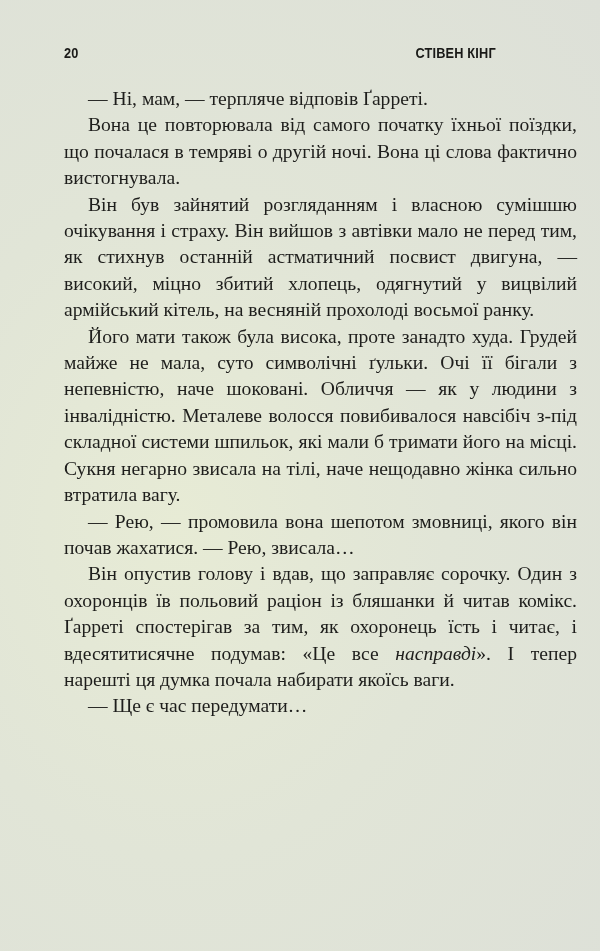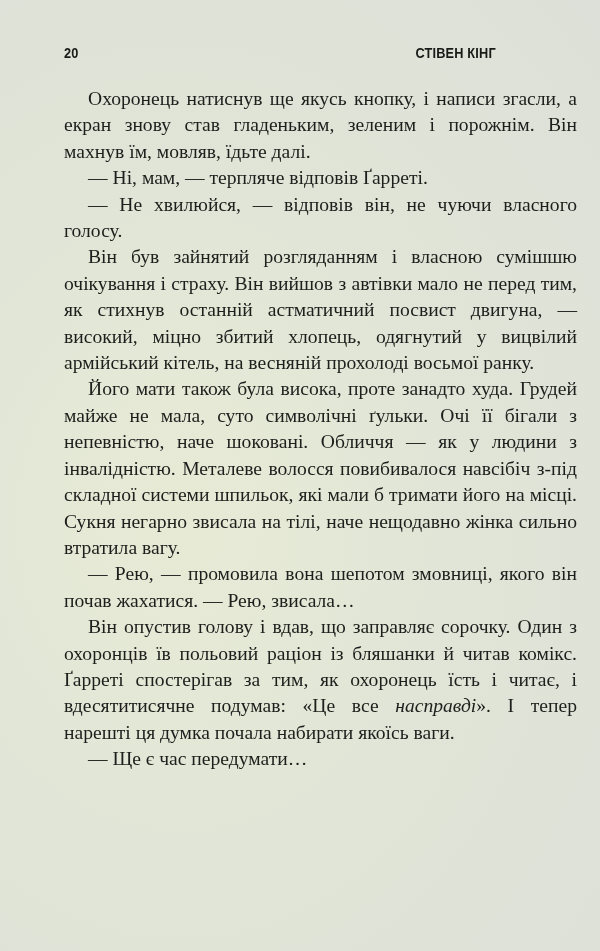--- a/index.html
+++ b/index.html
@@ -31,21 +31,20 @@
   </style>
 </head>
 <body>
 
 <div class="page-header">
   <span class="page-number">20</span>
   <span class="running-title">СТІВЕН КІНГ</span>
 </div>
 
 <div class="body-text">
-  <p class="para">Охоронець натиснув ще якусь кнопку, і написи згасли, а екран знову став гладеньким, зеленим і порожнім. Він махнув їм, мовляв, їдьте далі.</p>
   <p class="para">— Ні, мам, — терпляче відповів Ґарреті.</p>
-  <p class="para">— Не хвилюйся, — відповів він, не чуючи власного голосу.</p>
+  <p class="para">Вона це повторювала від самого початку їхньої поїздки, що почалася в темряві о другій ночі. Вона ці слова фактично вистогнувала.</p>
   <p class="para">Він був зайнятий розгляданням і власною сумішшю очікування і страху. Він вийшов з автівки мало не перед тим, як стихнув останній астматичний посвист двигуна, — високий, міцно збитий хлопець, одягнутий у вицвілий армійський кітель, на весняній прохолоді восьмої ранку.</p>
   <p class="para">Його мати також була висока, проте занадто худа. Грудей майже не мала, суто символічні ґульки. Очі її бігали з непевністю, наче шоковані. Обличчя — як у людини з інвалідністю. Металеве волосся повибивалося навсібіч з-під складної системи шпильок, які мали б тримати його на місці. Сукня негарно звисала на тілі, наче нещодавно жінка сильно втратила вагу.</p>
   <p class="para">— Рею, — промовила вона шепотом змовниці, якого він почав жахатися. — Рею, звисала…</p>
   <p class="para"><span>Він опустив голову і вдав, що заправляє сорочку. Один з охоронців їв польовий раціон із бляшанки й читав комікс. Ґарреті спостерігав за тим, як охоронець їсть і читає, і вдесятитисячне подумав: «Це все </span><em>насправді</em><span>». І тепер нарешті ця думка почала набирати якоїсь ваги.</span></p>
   <p class="para">— Ще є час передумати…</p>
 </div>
 
 </body></html>

